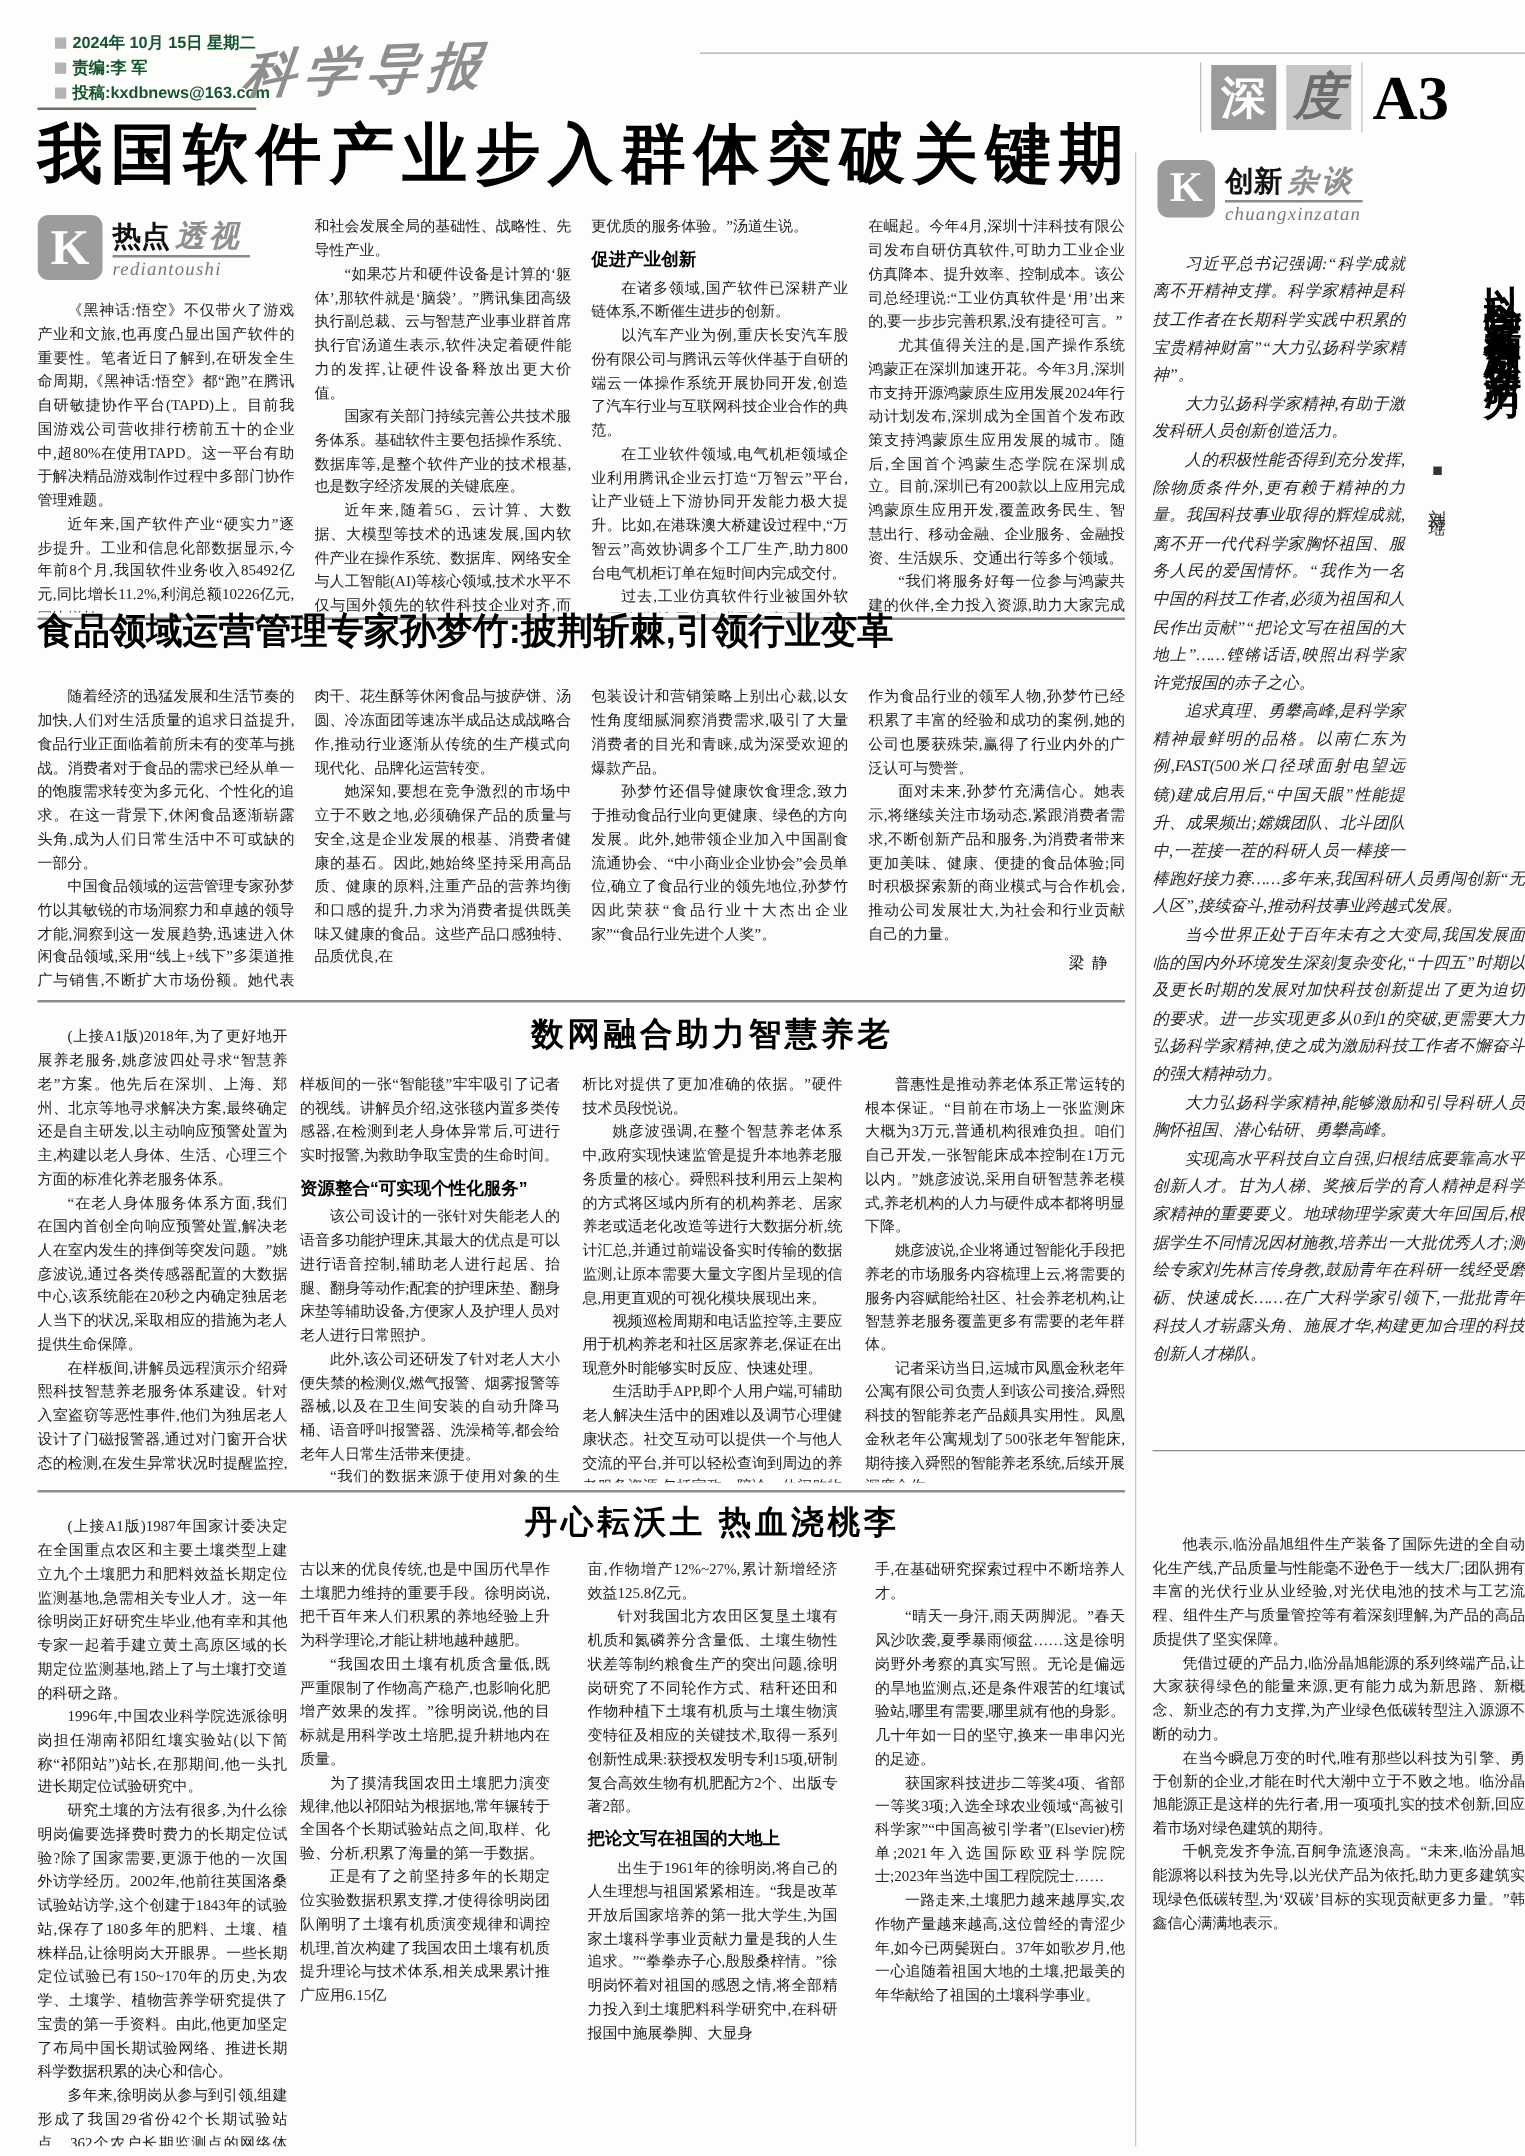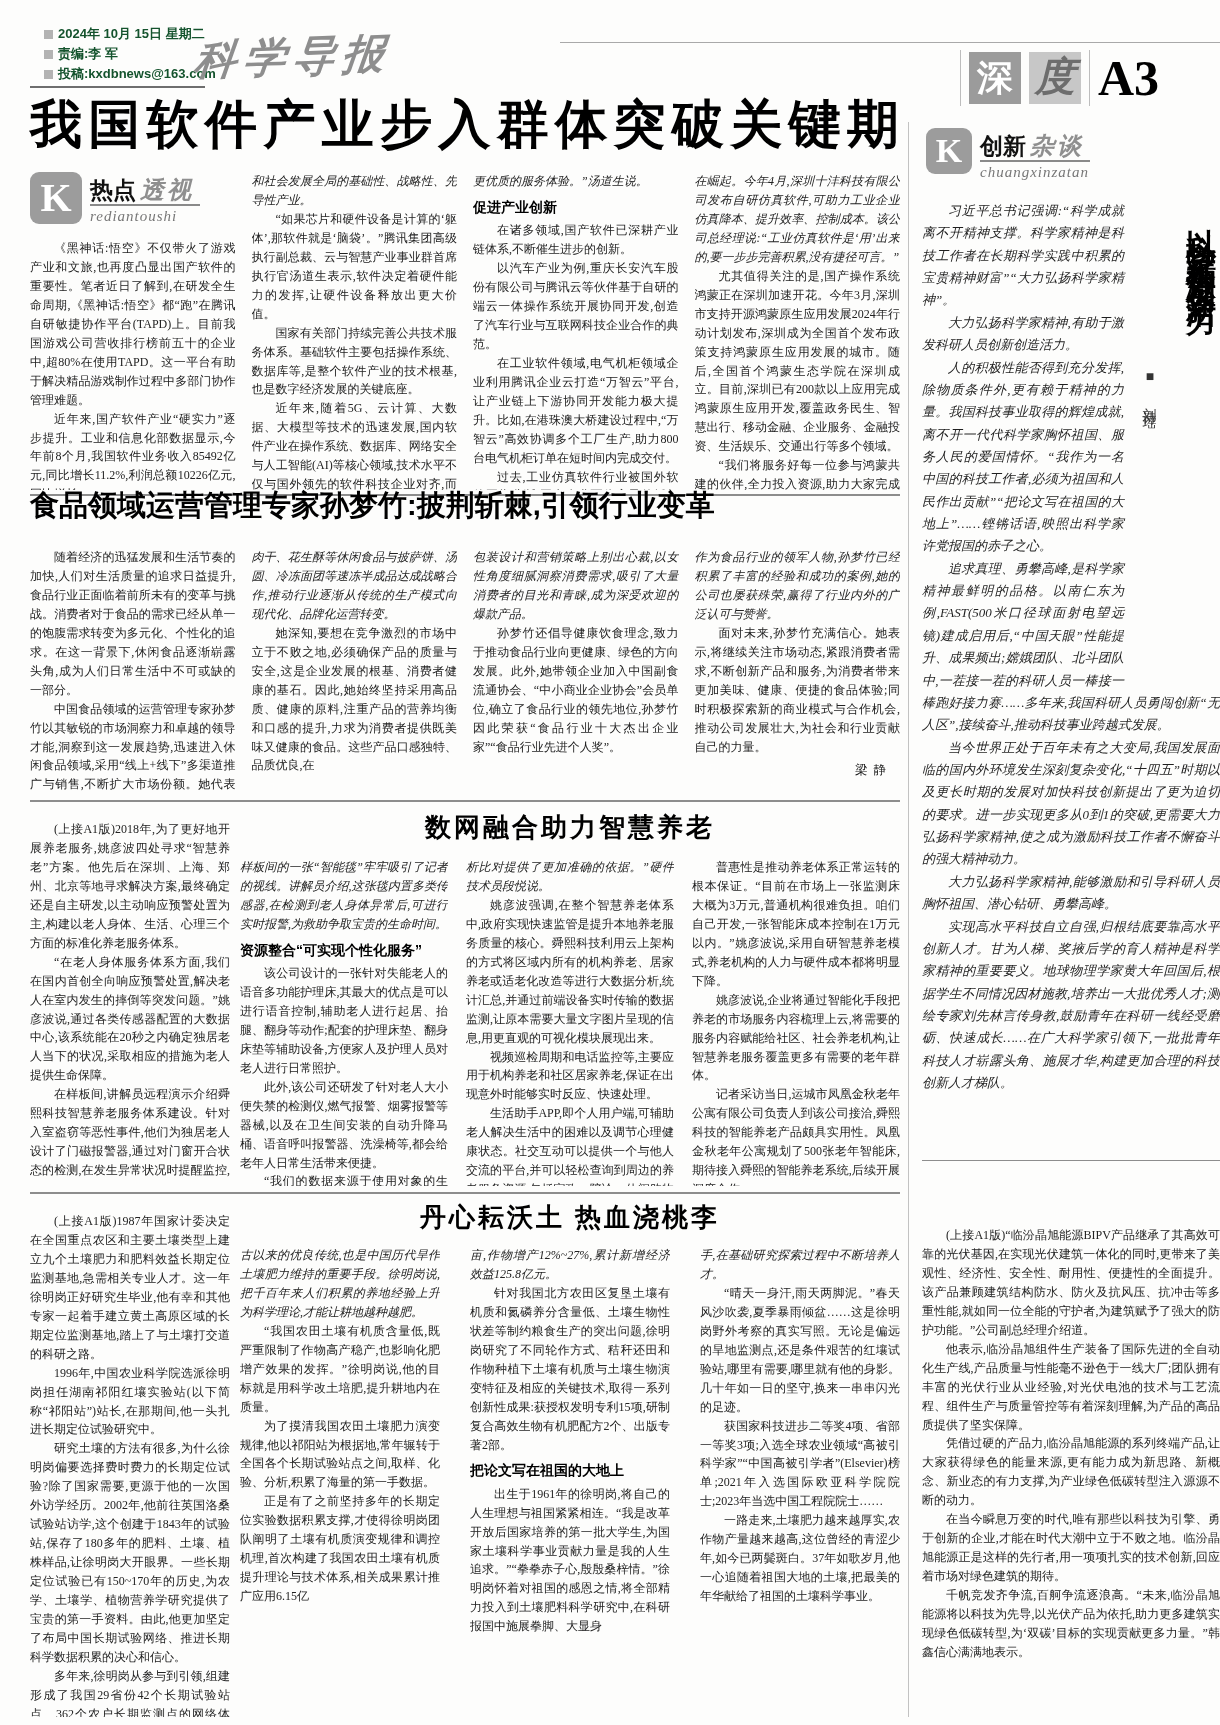--- a/index.html
+++ b/index.html
@@ -24,21 +24,21 @@
   
   .main-head{left:30px;top:92px;width:870px;height:70px;font:900 52px/1.25 "Liberation Sans","DejaVu Sans",sans-serif;
              color:#000;text-align:justify;text-align-last:justify;letter-spacing:1px;}
   .art-head2{left:30px;top:489px;width:870px;font:bold 29px/1.15 "Liberation Sans","DejaVu Sans",sans-serif;color:#000;}
   .sect-head{font:bold 26px/1.2 "Liberation Sans","DejaVu Sans",sans-serif;color:#000;text-align:center;letter-spacing:3px;}
   .green-head{font:bold 24px/1.2 "Liberation Sans","DejaVu Sans",sans-serif;color:#000;}
   
   .cols{display:flex;gap:16px;}
   .col{flex:1;overflow:hidden;}
   .p{margin:0;text-indent:2em;text-align:justify;font-size:12px;line-height:1.58;color:#222;}
-  .p.ni{text-indent:0;font-style:italic;}
+  .p.ni{text-indent:0;}
   .subhead{margin:7px 0 5px;font:bold 14px/1.3 "Liberation Sans","DejaVu Sans",sans-serif;color:#000;}
   .byline{margin:6px 8px 0 0;text-align:right;font-size:12.5px;color:#111;letter-spacing:6px;}
   .rule{background:#8d8d8d;}
   
   .kicker{display:flex;gap:8px;align-items:flex-start;margin-bottom:12px;}
   .klogo{width:52px;height:52px;background:#9c9c9c;border-radius:9px;color:#fff;flex:none;
          font:bold 40px/52px "Liberation Serif","DejaVu Serif",serif;text-align:center;}
   .kick-top{display:flex;align-items:baseline;gap:4px;border-bottom:2px solid #8a8a8a;padding:6px 6px 2px 0;}
   .kick-bold{font:bold 23px/1 "Liberation Sans","DejaVu Sans",sans-serif;color:#111;}
   .kick-script{font:bold italic 24px/1 "Liberation Serif","DejaVu Serif",serif;color:#8f8f8f;letter-spacing:3px;}
@@ -219,20 +219,19 @@
       <p class="p">人的积极性能否得到充分发挥,除物质条件外,更有赖于精神的力量。我国科技事业取得的辉煌成就,离不开一代代科学家胸怀祖国、服务人民的爱国情怀。“我作为一名中国的科技工作者,必须为祖国和人民作出贡献”“把论文写在祖国的大地上”……铿锵话语,映照出科学家许党报国的赤子之心。</p>
       <p class="p">追求真理、勇攀高峰,是科学家精神最鲜明的品格。以南仁东为例,FAST(500米口径球面射电望远镜)建成启用后,“中国天眼”性能提升、成果频出;嫦娥团队、北斗团队中,一茬接一茬的科研人员一棒接一棒跑好接力赛……多年来,我国科研人员勇闯创新“无人区”,接续奋斗,推动科技事业跨越式发展。</p>
       <p class="p">当今世界正处于百年未有之大变局,我国发展面临的国内外环境发生深刻复杂变化,“十四五”时期以及更长时期的发展对加快科技创新提出了更为迫切的要求。进一步实现更多从0到1的突破,更需要大力弘扬科学家精神,使之成为激励科技工作者不懈奋斗的强大精神动力。</p>
       <p class="p">大力弘扬科学家精神,能够激励和引导科研人员胸怀祖国、潜心钻研、勇攀高峰。</p>
       <p class="p">实现高水平科技自立自强,归根结底要靠高水平创新人才。甘为人梯、奖掖后学的育人精神是科学家精神的重要要义。地球物理学家黄大年回国后,根据学生不同情况因材施教,培养出一大批优秀人才;测绘专家刘先林言传身教,鼓励青年在科研一线经受磨砺、快速成长……在广大科学家引领下,一批批青年科技人才崭露头角、施展才华,构建更加合理的科技创新人才梯队。</p>
     </div>
 
   <div class="abs rule" style="left:922px;top:1160px;width:298px;height:1px"></div>
 
   <div class="abs" style="left:922px;top:1226px;width:298px;height:492px;overflow:hidden">
-      <p class="p">(上接A1版)“临汾晶旭能源BIPV产品继承了其高效可靠的光伏基因,在实现光伏建筑一体化的同时,更带来了美观性、经济性、安全性、耐用性、便捷性的全面提升。该产品兼顾建筑结构防水、防火及抗风压、抗冲击等多重性能,就如同一位全能的守护者,为建筑赋予了强大的防护功能。”公司副总经理介绍道。</p>
       <p class="p">他表示,临汾晶旭组件生产装备了国际先进的全自动化生产线,产品质量与性能毫不逊色于一线大厂;团队拥有丰富的光伏行业从业经验,对光伏电池的技术与工艺流程、组件生产与质量管控等有着深刻理解,为产品的高品质提供了坚实保障。</p>
       <p class="p">凭借过硬的产品力,临汾晶旭能源的系列终端产品,让大家获得绿色的能量来源,更有能力成为新思路、新概念、新业态的有力支撑,为产业绿色低碳转型注入源源不断的动力。</p>
       <p class="p">在当今瞬息万变的时代,唯有那些以科技为引擎、勇于创新的企业,才能在时代大潮中立于不败之地。临汾晶旭能源正是这样的先行者,用一项项扎实的技术创新,回应着市场对绿色建筑的期待。</p>
       <p class="p">千帆竞发齐争流,百舸争流逐浪高。“未来,临汾晶旭能源将以科技为先导,以光伏产品为依托,助力更多建筑实现绿色低碳转型,为‘双碳’目标的实现贡献更多力量。”韩鑫信心满满地表示。</p>
     </div>
 
 </div>
 
 </body></html>

